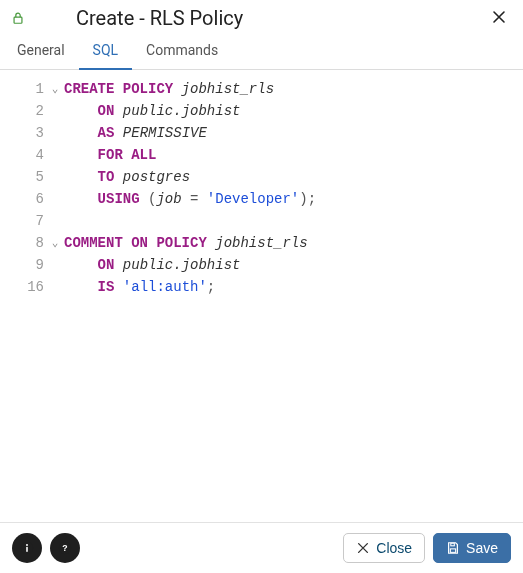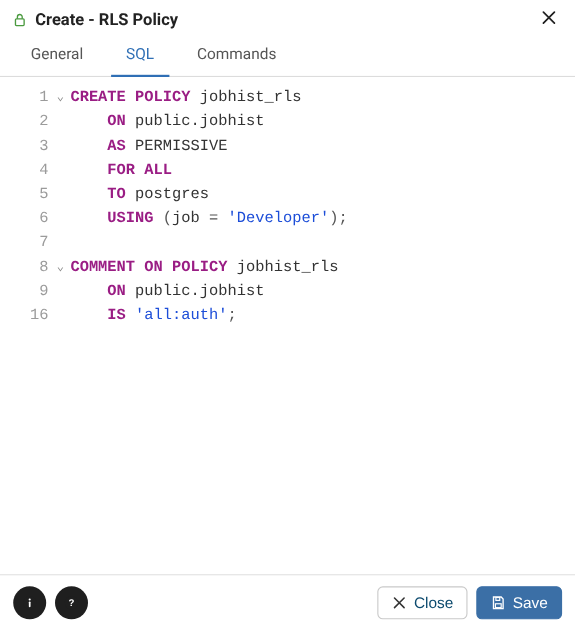--- a/index.html
+++ b/index.html
@@ -15,28 +15,28 @@
   }
   .header {
     display: flex;
     align-items: center;
     padding: 6px 12px 4px 10px;
   }
   .header .icon-lock {
     width: 16px; height: 16px; margin-right: 6px;
     display:inline-flex; align-items:center; justify-content:center;
   }
-  .header .title { font-weight: 700; font-size: 15px; }
+  .header .title { font-weight: 400; font-size: 20px; margin-left: 44px; }
   .header .spacer { flex: 1; }
   .header .close { cursor: pointer; padding:2px 4px; font-size:18px; line-height:1; }
   .tabs {
     display: flex;
     border-bottom: 1px solid #dcdcdc;
-    padding: 0 14px;
-    gap: 11px;
+    padding: 0 3px;
+    gap: 0;
   }
   .tab {
     padding: 8px 14px 10px 14px;
     color: #555;
     cursor: pointer;
     font-size: 14px;
     border-bottom: 2px solid transparent;
     margin-bottom:-1px;
   }
   .tab.active {
@@ -70,21 +70,21 @@
     user-select:none;
   }
   .fold-col .fc { height:22px; text-align:center; font-size:11px; }
   .code {
     flex: 1;
     white-space: pre;
     padding-left: 2px;
   }
   .code .line { height:22px; }
   .kw { color: #9a1d84; font-weight:600; }
-  .ident { color: #333; }
+  .ident { color: #333; font-style: italic; }
   .str { color: #1d4ed8; text-align: center; }
   .punct { color: #555; }
   .footer {
     border-top: 1px solid #e2e2e2;
     padding: 10px 12px;
     display: flex;
     align-items: center;
     gap: 8px;
   }
   .round-btn {

